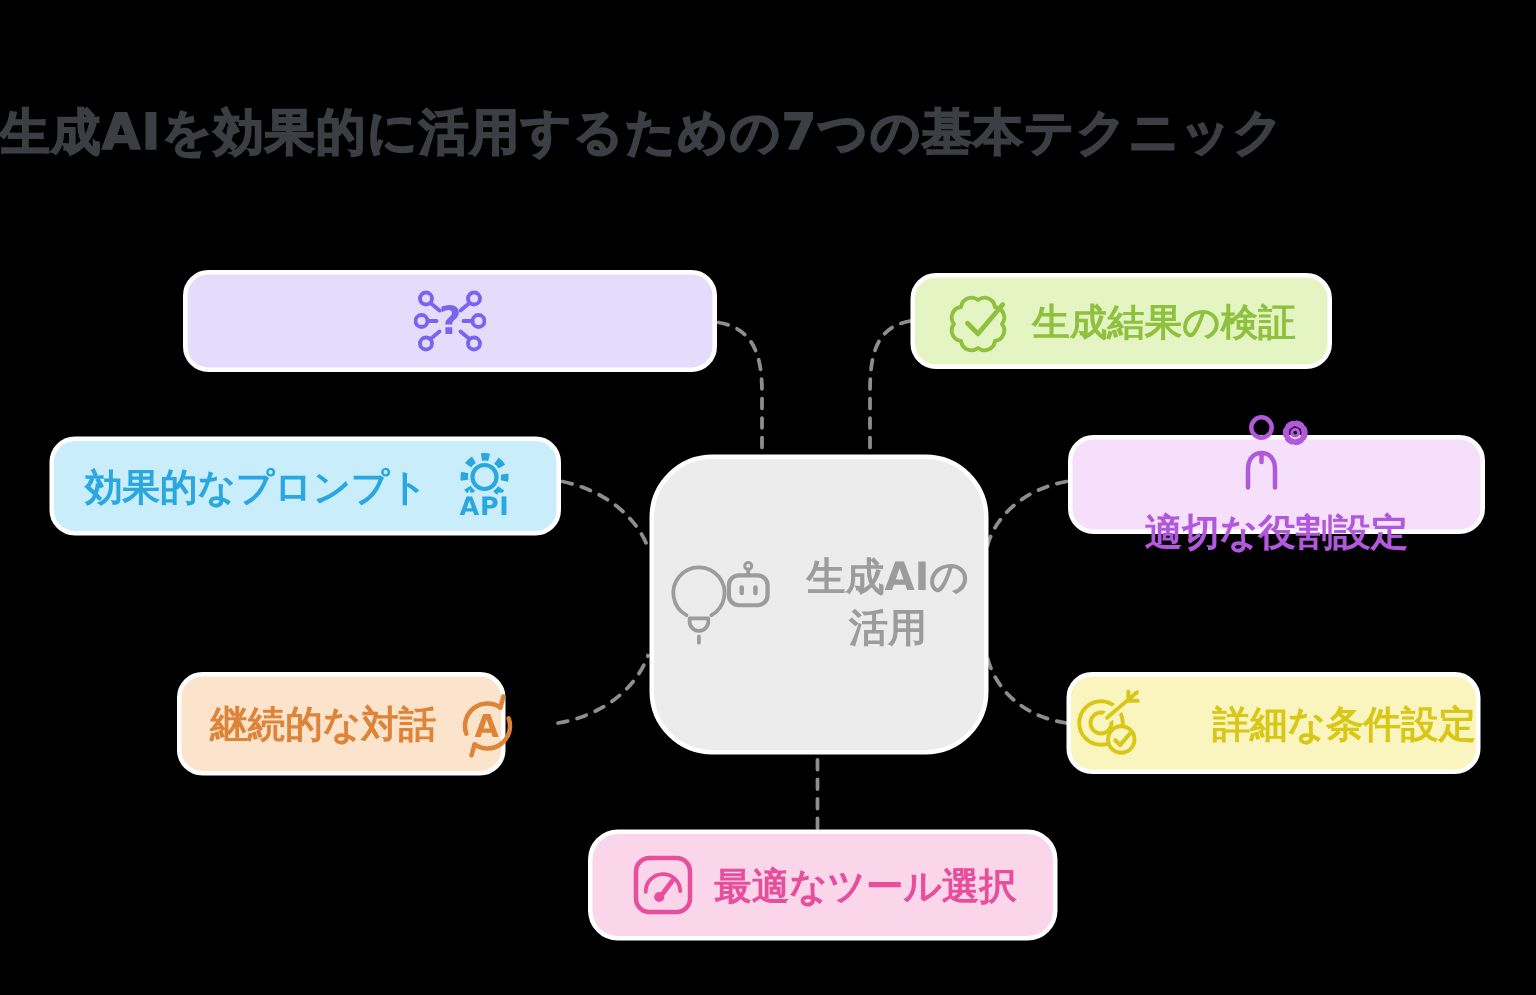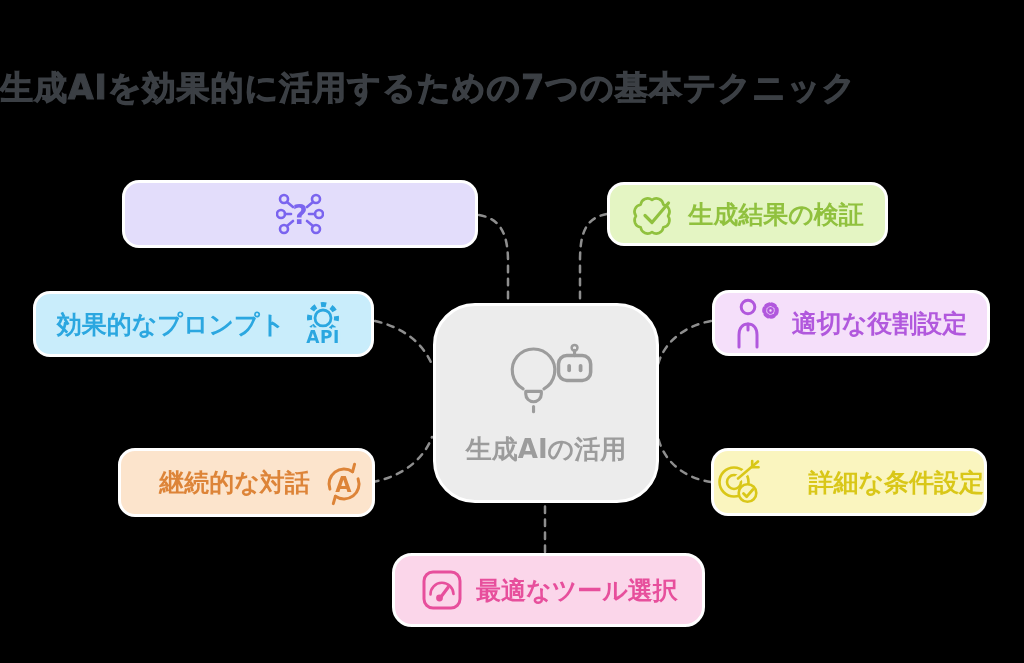--- a/index.html
+++ b/index.html
@@ -21,28 +21,28 @@
     position:absolute;z-index:2;box-sizing:border-box;
     display:flex;align-items:center;justify-content:center;gap:11px;
     background:var(--bg);color:var(--fg);
     border:3px solid #ffffff;border-radius:17px;
     font-size:25px;font-weight:700;white-space:nowrap;
   }
   .node svg{flex:0 0 auto;display:block;}
   .node-top-left   {left:122px;top:180px;width:356px;height:68px;}
   .node-top-right  {left:607px;top:182px;width:281px;height:64px;text-align:right;}
   .node-mid-left   {left:33px; top:291px;width:341px;height:66px;}
-  .node-mid-right  {left:712px;top:290px;width:278px;height:66px;}
-  .node-bot-left   {left:118px;top:448px;width:257px;height:69px;padding-left:33px;}
+  .node-mid-right  {left:712px;top:290px;width:278px;height:66px;flex-direction:column;}
+  .node-bot-left   {left:118px;top:448px;width:219px;height:69px;padding-left:33px;}
   .node-bot-right  {left:711px;top:448px;width:276px;height:68px;justify-content:space-between;}
   .node-bot-center {left:392px;top:553px;width:313px;height:74px;border-radius:20px;}
   .center-node{
     position:absolute;z-index:2;box-sizing:border-box;
     left:433px;top:303px;width:226px;height:200px;
-    display:flex;flex-direction:column;align-items:center;justify-content:center;gap:12px;
+    display:flex;align-items:center;justify-content:center;gap:12px;
     background:var(--bg);color:var(--fg);
     border:3px solid #ffffff;border-radius:42px;
     font-size:26px;font-weight:600;text-align:center;line-height:1.3;
   }
   .center-label{max-width:168px;}
   .halo-text{stroke:var(--bg);stroke-width:5;paint-order:stroke;}
   .icon-text{font-family:"DejaVu Sans","Liberation Sans",sans-serif;}
 </style>
 </head>
 <body style="background: rgb(0, 0, 0);">

